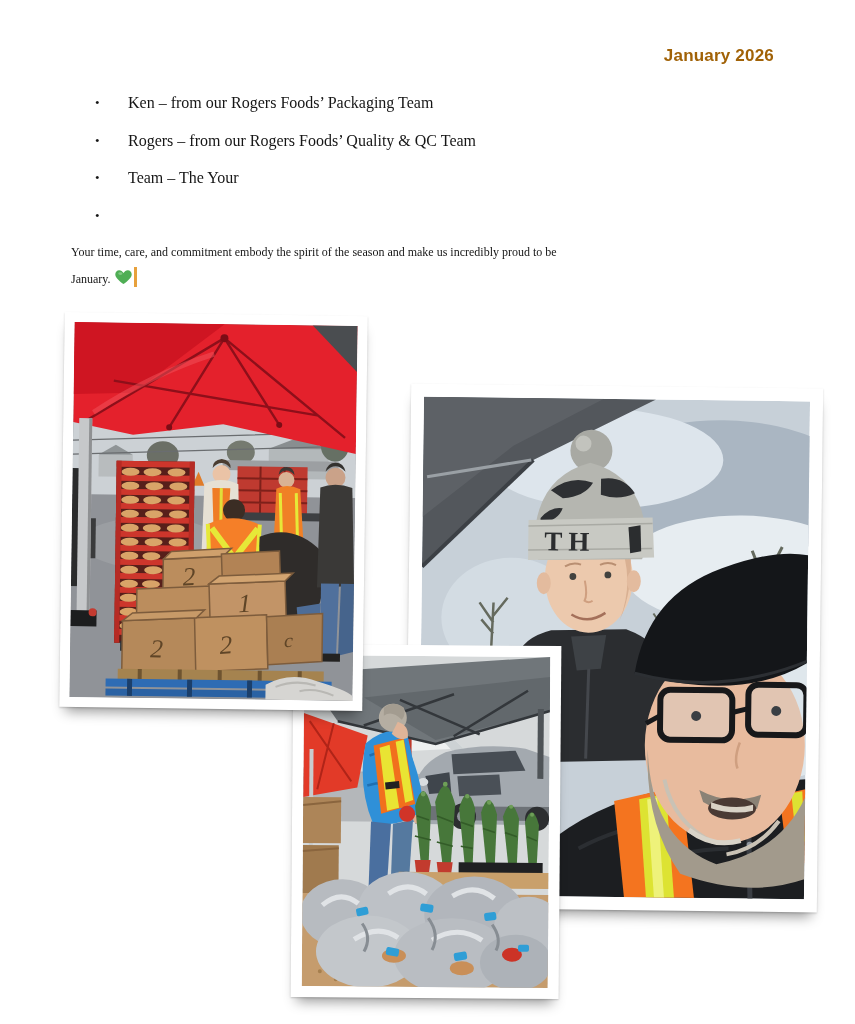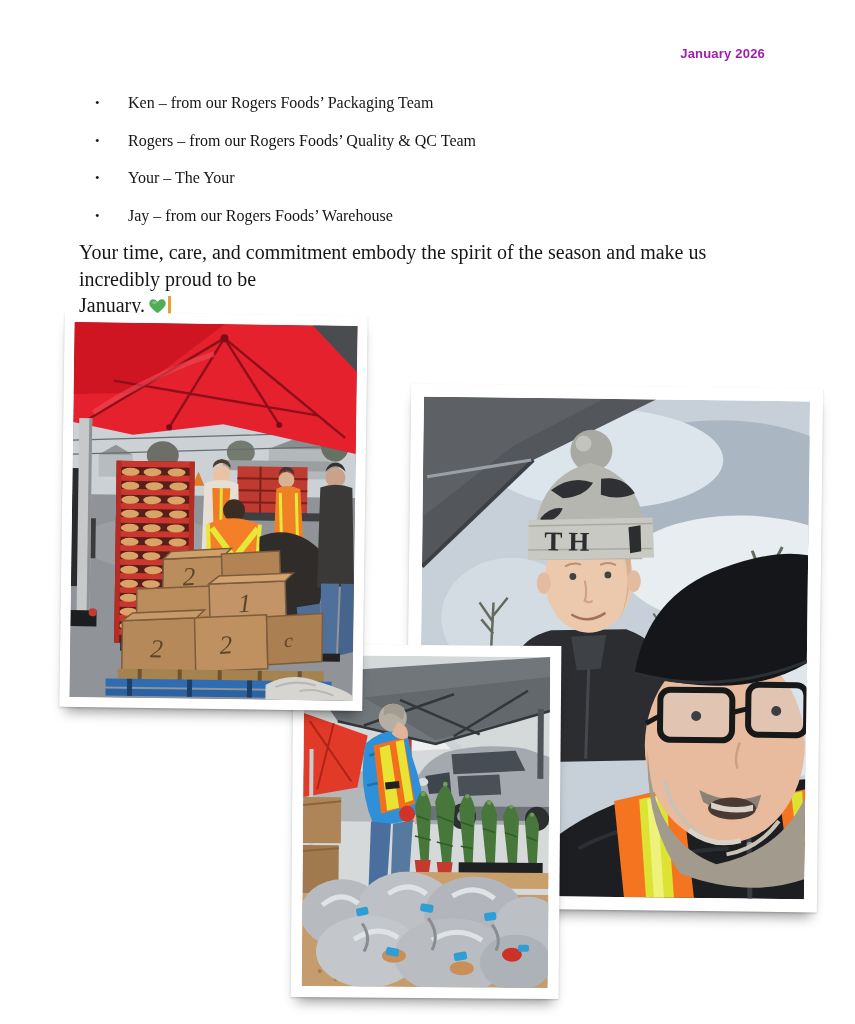--- a/index.html
+++ b/index.html
@@ -1,34 +1,34 @@
 <!DOCTYPE html>
 <html><head>
 <meta charset="utf-8">
 <style>
   html,body{margin:0;padding:0;background:#ffffff;}
   body{width:855px;height:1024px;position:relative;overflow:hidden;
        font-family:"Liberation Serif",serif;color:#161616;}
   .page{position:absolute;inset:0;background:#fff;}
 
   
-  .date{position:absolute;top:46px;left:0;right:90px;text-align:right;
-        font-family:"Liberation Sans",sans-serif;font-weight:bold;font-size:13px;
-        color:#a21caf;letter-spacing:.2px;}
+  .date{position:absolute;top:46px;left:0;right:81px;text-align:right;
+        font-family:"Liberation Sans",sans-serif;font-weight:bold;font-size:17px;
+        color:#a16207;letter-spacing:.2px;}
 
   
   .bullets{position:absolute;left:95px;top:94px;margin:0;padding:0;list-style:none;}
   .bullets li{display:flex;align-items:flex-start;margin-bottom:20.5px;
               font-size:16px;line-height:17px;}
   .bullets .dot{width:33px;flex:none;font-size:13px;line-height:17px;}
   .bullets b{font-weight:normal;}
 
   
-  .para{position:absolute;left:79px;top:239px;width:710px;
-        font-size:20px;line-height:26.5px;}
+  .para{position:absolute;left:71px;top:239px;width:710px;
+        font-size:12px;line-height:26.5px;}
   .heart{display:inline-block;width:17px;height:16px;vertical-align:-2px;margin:0 1px 0 4px;}
   .caret{display:inline-block;width:3px;height:20px;background:#e7a13c;
          vertical-align:-4px;margin-left:1px;}
 
   
   .photo{position:absolute;background:#ffffff;
          box-shadow:0 1px 2px rgba(0,0,0,.18), 0 10px 13px -6px rgba(0,0,0,.42);}
   .photo svg{display:block;}
   .photo-tent{left:62px;top:314px;padding:10px;transform:rotate(.8deg);z-index:3;}
   .photo-selfie{left:408px;top:386px;padding:13px;transform:rotate(.7deg);z-index:1;}
@@ -45,25 +45,24 @@
     <li>
       <span class="dot">•</span>
       <span><b>Ken</b><span> – from our Rogers Foods’ Packaging Team</span></span>
     </li>
     <li>
       <span class="dot">•</span>
       <span><b>Rogers</b><span> – from our Rogers Foods’ Quality &amp; QC Team</span></span>
     </li>
     <li>
       <span class="dot">•</span>
-      <span><b>Your</b><span> – The Your</span></span>
+      <span><b>Team</b><span> – The Your</span></span>
     </li>
     <li>
       <span class="dot">•</span>
-      <span><b>Jay</b><span> – from our Rogers Foods’ Warehouse</span></span>
     </li>
   </ul>
 
   <div class="para">
     <span>Your time, care, and commitment embody the spirit of the season and make us incredibly proud to be</span><br>
     <span>January.</span><span class="heart"><svg viewBox="0 0 24 22" width="17" height="16">
           <path d="M12 21C9.5 19.2 1.6 13.6.6 8.9-.3 4.6 2.4 1.6 5.8 1.5 8.3 1.4 10.6 3 12 5.4 13.4 3 15.7 1.4 18.2 1.5c3.4.1 6.1 3.1 5.2 7.4-1 4.7-8.9 10.3-11.4 12.1z" fill="#4fae55"></path>
           <ellipse cx="7.6" cy="6.2" rx="3" ry="1.9" fill="#8ed08f" opacity=".8"></ellipse>
         </svg></span><span class="caret"></span>
   </div>

